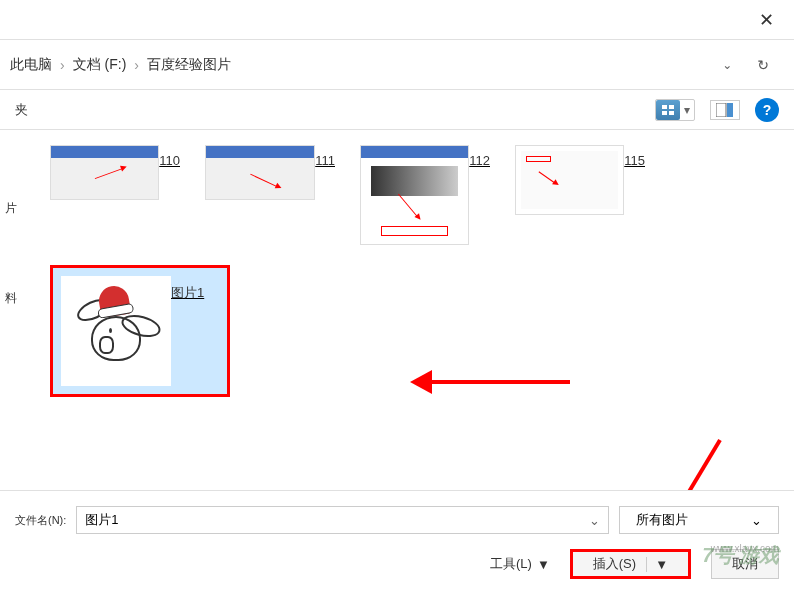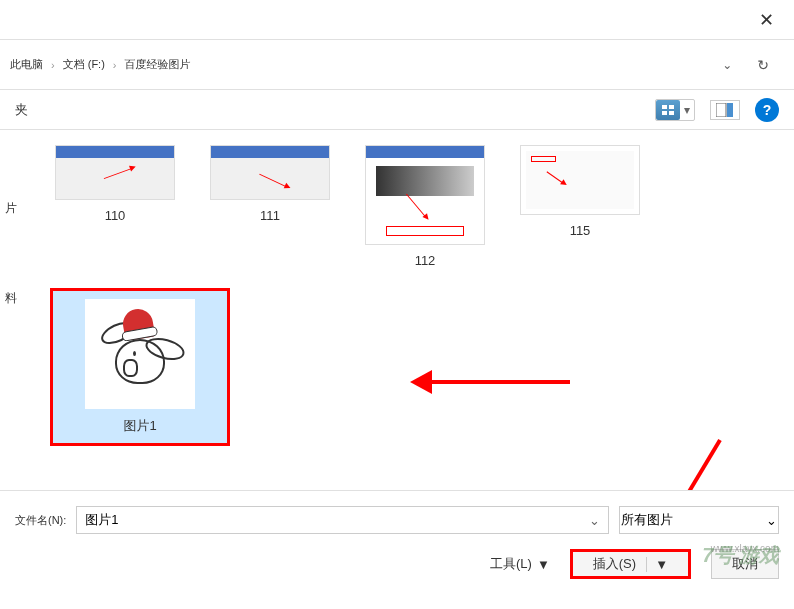--- a/index.html
+++ b/index.html
@@ -38,21 +38,21 @@
       padding: 0 10px;
     }
     .breadcrumb {
       display: flex;
       align-items: center;
       gap: 8px;
       flex: 1;
     }
     .breadcrumb span {
       color: #333;
-      font-size: 11px;
+      font-size: 14px;
     }
     .breadcrumb .sep {
       color: #999;
     }
     .nav-dropdown {
       color: #666;
       padding: 0 10px;
       cursor: pointer;
     }
     .refresh-btn {
@@ -136,23 +136,23 @@
       position: relative;
     }
     .file-grid {
       display: flex;
       flex-wrap: wrap;
       gap: 20px 25px;
     }
     .file-item {
       width: 130px;
       display: flex;
-      flex-direction: column;
-      align-items: center;
-      cursor: pointer;
+      align-items: flex-start;
+      cursor: pointer;
+      text-decoration: underline;
     }
     .file-item.selected {
       background: #cce8ff;
     }
     .file-item.highlighted {
       border: 3px solid #ff0000;
       padding: 8px;
       width: 180px;
     }
     .file-thumb {
@@ -322,21 +322,21 @@
       align-items: center;
       justify-content: space-between;
     }
     .filename-input .dropdown-arrow {
       color: #666;
     }
     .filetype-select {
       width: 160px;
       height: 28px;
       border: 1px solid #ccc;
-      padding: 0 1px;
+      padding: 0 16px;
       font-size: 13px;
       display: flex;
       align-items: center;
       justify-content: space-between;
     }
     .button-row {
       display: flex;
       justify-content: flex-end;
       align-items: center;
       gap: 20px;

